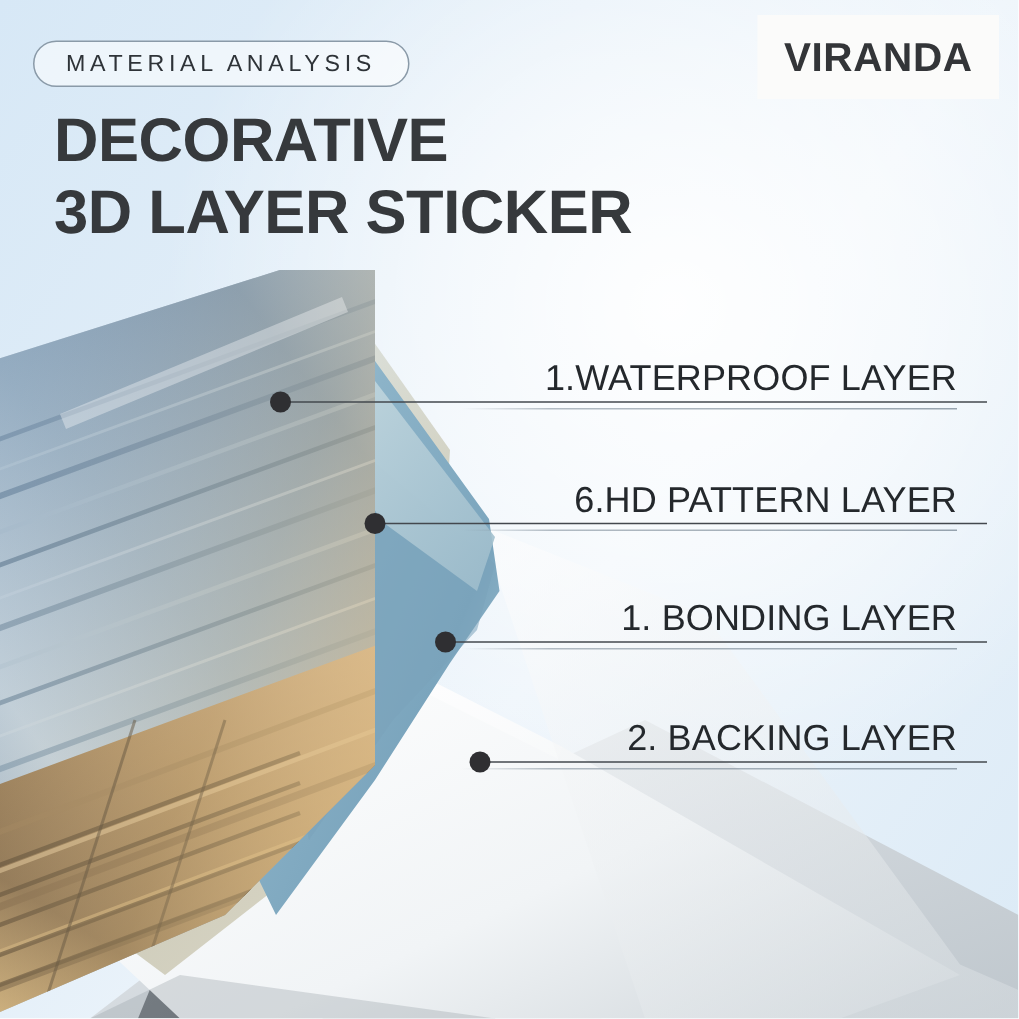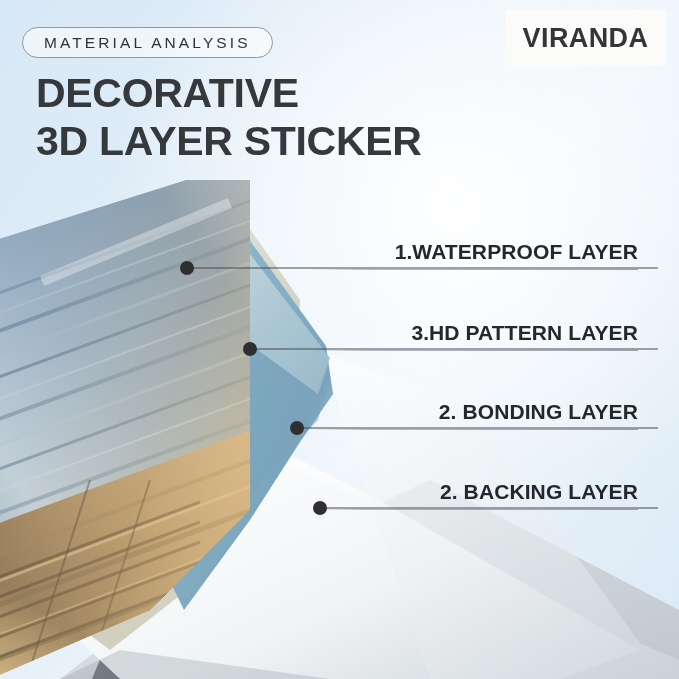--- a/index.html
+++ b/index.html
@@ -78,22 +78,22 @@
   .stage svg { display: block; }
 
   
   .callout {
     position: absolute;
     right: 41px;
     width: 330px;
     text-align: right;
   }
   .callout-text {
-    font-size: 21px;
-    font-weight: 700;
+    font-size: 24px;
+    font-weight: 400;
     color: #24282c;
     letter-spacing: 0.1px;
     line-height: 1;
     white-space: nowrap;
     display: block;
   }
   .callout-rule {
     margin-top: 7px;
     height: 1.4px;
     background: linear-gradient(90deg, rgba(120,135,148,0.0) 0%, rgba(120,135,148,0.55) 18%, rgba(120,135,148,0.75) 100%);
@@ -286,25 +286,25 @@
 
   <div class="logo-box">
     <span class="logo-text">VIRANDA</span>
   </div>
 
   <div class="callout c1">
     <span class="callout-text">1.WATERPROOF LAYER</span>
     <div class="callout-rule"></div>
   </div>
   <div class="callout c2">
-    <span class="callout-text">3.HD PATTERN LAYER</span>
+    <span class="callout-text">6.HD PATTERN LAYER</span>
     <div class="callout-rule"></div>
   </div>
   <div class="callout c3">
-    <span class="callout-text">2. BONDING LAYER</span>
+    <span class="callout-text">1. BONDING LAYER</span>
     <div class="callout-rule"></div>
   </div>
   <div class="callout c4">
     <span class="callout-text">2. BACKING LAYER</span>
     <div class="callout-rule"></div>
   </div>
 
   <svg class="leader-layer" viewBox="0 0 679 679" xmlns="http://www.w3.org/2000/svg">
     <g>
       <line class="leader" x1="187" y1="268" x2="658" y2="268"></line>

